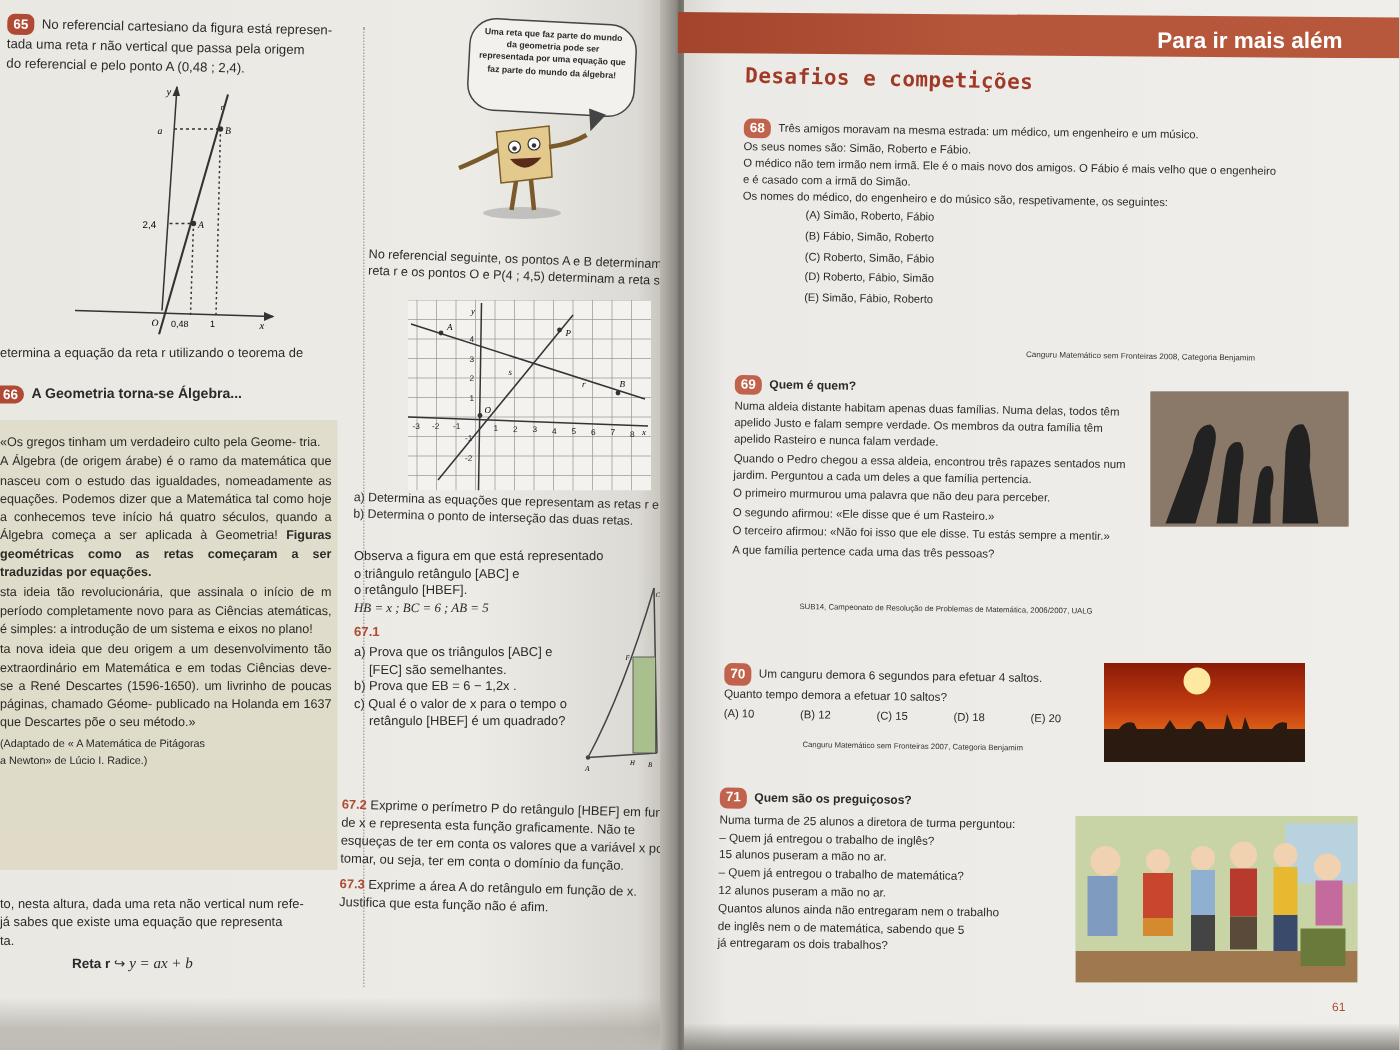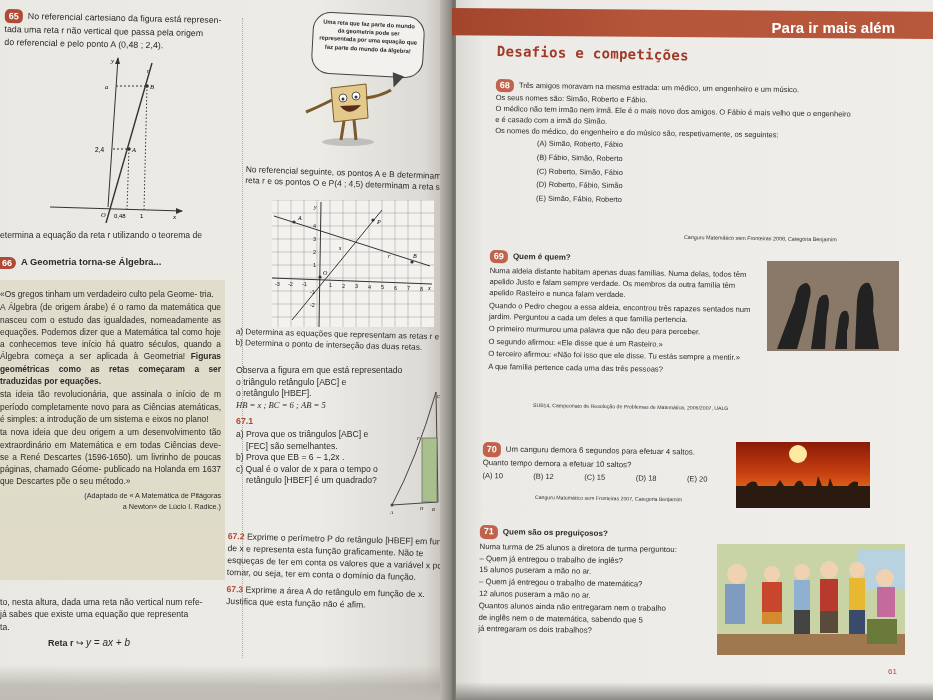--- a/index.html
+++ b/index.html
@@ -48,25 +48,25 @@
 
   #ex66-title { position: absolute; left: 0; top: 256px; width: 240px; font-size: 9.4px; font-weight: bold; }
   #ex66-title .badge { border-radius: 0 6px 6px 0; padding: 1px 4px 1px 2px; }
 
   #quote-box {
     position: absolute; left: 0; top: 280px; width: 225px; height: 300px;
     background: linear-gradient(180deg, #e0ddcd 0%, #dfdbc8 100%);
     padding: 8px 4px 0 0;
   }
   #quote-box .txt { font-size: 8.4px; line-height: 12.3px; margin-bottom: 1px; text-align: justify; }
-  #quote-box .source { font-size: 7.2px; text-align: right; line-height: 11px; margin-top: 2px; }
+  #quote-box .source { font-size: 7.2px; line-height: 11px; margin-top: 2px; }
 
   #ex66-end { position: absolute; left: 0; top: 596px; width: 225px; }
   #reta-eq { position: absolute; left: 48px; top: 637px; font-size: 9px; }
-  #reta-eq .eq { font-family: Liberation Sans, sans-serif; font-style: italic; font-size: 10px; }
+  #reta-eq .eq { font-family: Liberation Serif, serif; font-style: italic; font-size: 10px; }
 
   
   #speech {
     position: absolute; left: 312px; top: 14px; width: 112px; height: 62px;
     border: 1.2px solid #444; border-radius: 18px; background: #f2f1ed;
     font-size: 5.8px; font-weight: bold; text-align: center; line-height: 8.2px; padding: 5px 6px;
     transform: rotate(3deg);
   }
   #speech-tail { position: absolute; left: 390px; top: 74px; width: 0; height: 0;
     border-left: 6px solid transparent; border-right: 6px solid transparent; border-top: 14px solid #444; transform: rotate(20deg); }

